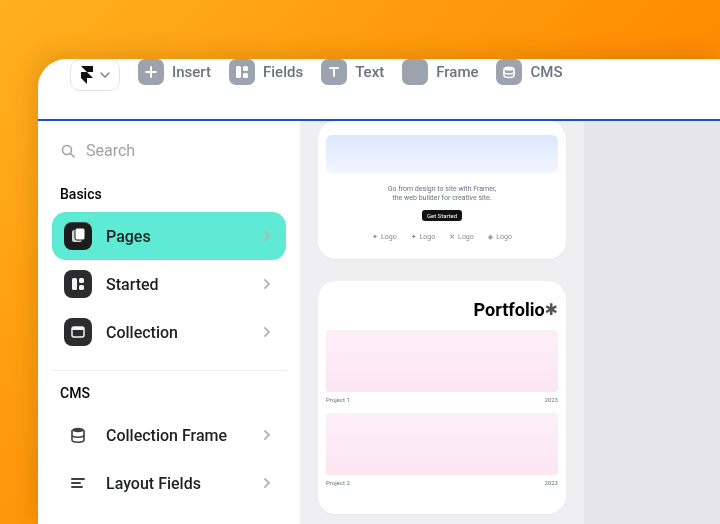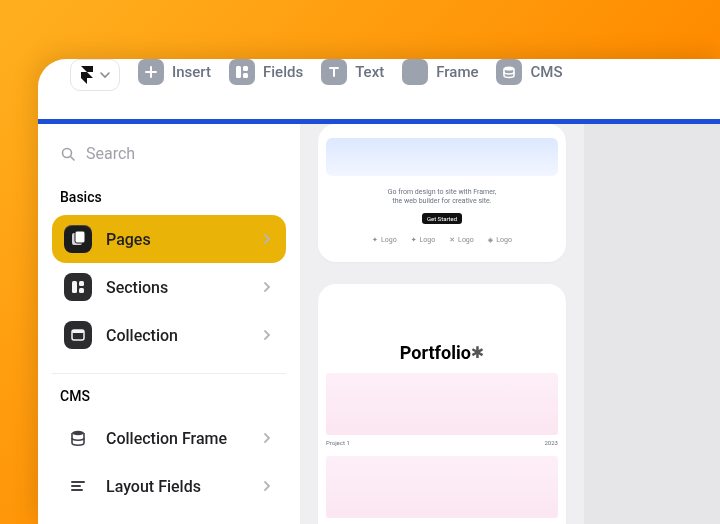--- a/index.html
+++ b/index.html
@@ -2,43 +2,43 @@
 <html><head>
 <meta charset="utf-8">
 <style>
 * { margin:0; padding:0; box-sizing:border-box; font-family:-apple-system,BlinkMacSystemFont,"Segoe UI",Roboto,sans-serif; }
 body { width:720px; height:524px; overflow:hidden; background:linear-gradient(135deg,#FFB01F 0%,#FF8C00 60%); }
 .shell { position:absolute; left:38px; top:59px; right:0; bottom:0; background:#fff; border-top-left-radius:28px; box-shadow:-4px -4px 24px rgba(0,0,0,.12); display:flex; flex-direction:column; overflow:hidden; }
 .toolbar { height:60px; display:flex; align-items:flex-start; padding:0 32px; gap:18px; }
 .brand { display:flex; align-items:center; gap:4px; padding:6px 8px; border:1px solid #E4E4E7; border-radius:10px; cursor:pointer; }
 .tbtn { display:flex; align-items:center; gap:8px; color:#6B7280; font-size:15px; font-weight:500; cursor:pointer; }
 .tbtn .ticon { width:26px; height:26px; background:#9CA3AF; border-radius:7px; display:flex; align-items:center; justify-content:center; }
-.body { flex:1; display:flex; overflow:hidden; border-top:5px solid #1d4ed8; }
+.body { flex:1; display:flex; overflow:hidden; border-top:2px solid #1d4ed8; }
 .sidebar { width:262px; display:flex; flex-direction:column; padding:14px 14px 0 14px; overflow:hidden; }
 .search { display:flex; align-items:center; gap:10px; padding:6px 8px; color:#A1A1AA; margin-bottom:16px; }
 .section-label { font-size:14px; color:#000000; font-weight:500; padding:4px 8px 10px 8px; }
 .side-item { display:flex; align-items:center; gap:14px; height:48px; padding:0 12px; border-radius:14px; cursor:pointer; }
-.side-item.active { background:#eab308; }
+.side-item.active { background:#5eead4; }
 .side-icon { width:28px; height:28px; border-radius:8px; display:flex; align-items:center; justify-content:center; }
 .side-icon.dark { background:#1C1C1E; box-shadow:inset 0 1px 0 rgba(255,255,255,.2); }
 .side-icon.dark2 { background:#2C2C2E; }
 .side-label { flex:1; font-size:16px; color:#1F2023; font-weight:500; }
 .chev { color:#B5B5BB; }
 .divider { height:1px; background:#EDEDEF; margin:14px 0 10px; }
 .cms-icon { width:28px; height:28px; display:flex; align-items:center; justify-content:center; color:#5A5A60; }
 .canvas { flex:1; display:flex; background:#EFEFF1; }
 .canvas-left { flex:1; padding:0 18px 18px 18px; display:flex; flex-direction:column; gap:22px; overflow:hidden; }
 .canvas-right { width:136px; background:#E6E6E9; }
 .card { background:#fff; border-radius:18px; padding:14px 8px 18px; box-shadow:0 1px 2px rgba(0,0,0,.03); }
 .hero-box { height:38px; border-radius:6px; background:linear-gradient(180deg,#DDE8FF 0%, #F2F6FF 100%); margin-bottom:12px; }
 .hero-txt { text-align:center; font-size:7px; color:#6B7280; line-height:1.35; }
 .hero-btn { display:block; margin:6px auto 12px; background:#111; color:#fff; font-size:6px; padding:2px 5px; border-radius:3px; width:max-content; }
 .logo-row { display:flex; justify-content:center; gap:14px; }
 .logo-chip { display:flex; align-items:center; gap:3px; font-size:7px; color:#8A8A91; }
-.p-head { display:flex; justify-content:center; align-items:center; padding:4px 0 10px;margin-top:40px; }
+.p-head { display:flex; justify-content:flex-end; align-items:center; padding:4px 0 10px; }
 .p-title { font-size:18px; font-weight:700; }
 .p-gear { color:#555; }
 .p-item { margin-bottom:10px; }
 .p-thumb { height:62px; border-radius:3px; background:linear-gradient(180deg,#FDEFF7 0%, #FBE6F2 100%); }
 .p-meta { display:flex; justify-content:space-between; font-size:6px; color:#6B7280; margin-top:4px; }
 </style>
 </head>
 <body>
 
 <div class="shell">
@@ -121,21 +121,21 @@
           </svg>
       </div>
       <div class="side-item">
         <span class="side-icon dark2">
             <svg width="16" height="16" viewBox="0 0 16 16">
               <rect x="2" y="2" width="5" height="12" rx="1.5" fill="#F4F4F5"></rect>
               <rect x="9" y="2" width="5" height="5" rx="1.5" fill="#F4F4F5"></rect>
               <rect x="9" y="9" width="5" height="5" rx="1.5" fill="#F4F4F5"></rect>
             </svg>
           </span>
-        <span class="side-label">Sections</span>
+        <span class="side-label">Started</span>
         <svg class="chev" width="14" height="14" viewBox="0 0 14 14">
             <path d="M5 3l4 4-4 4" stroke="currentColor" stroke-width="1.8" fill="none" stroke-linecap="round"></path>
           </svg>
       </div>
       <div class="side-item">
         <span class="side-icon dark2">
             <svg width="16" height="16" viewBox="0 0 16 16">
               <rect x="2" y="3" width="12" height="10" rx="2" fill="none" stroke="#F4F4F5" stroke-width="1.5"></rect>
               <rect x="2" y="3" width="12" height="3" rx="1.5" fill="#F4F4F5"></rect>
             </svg>

